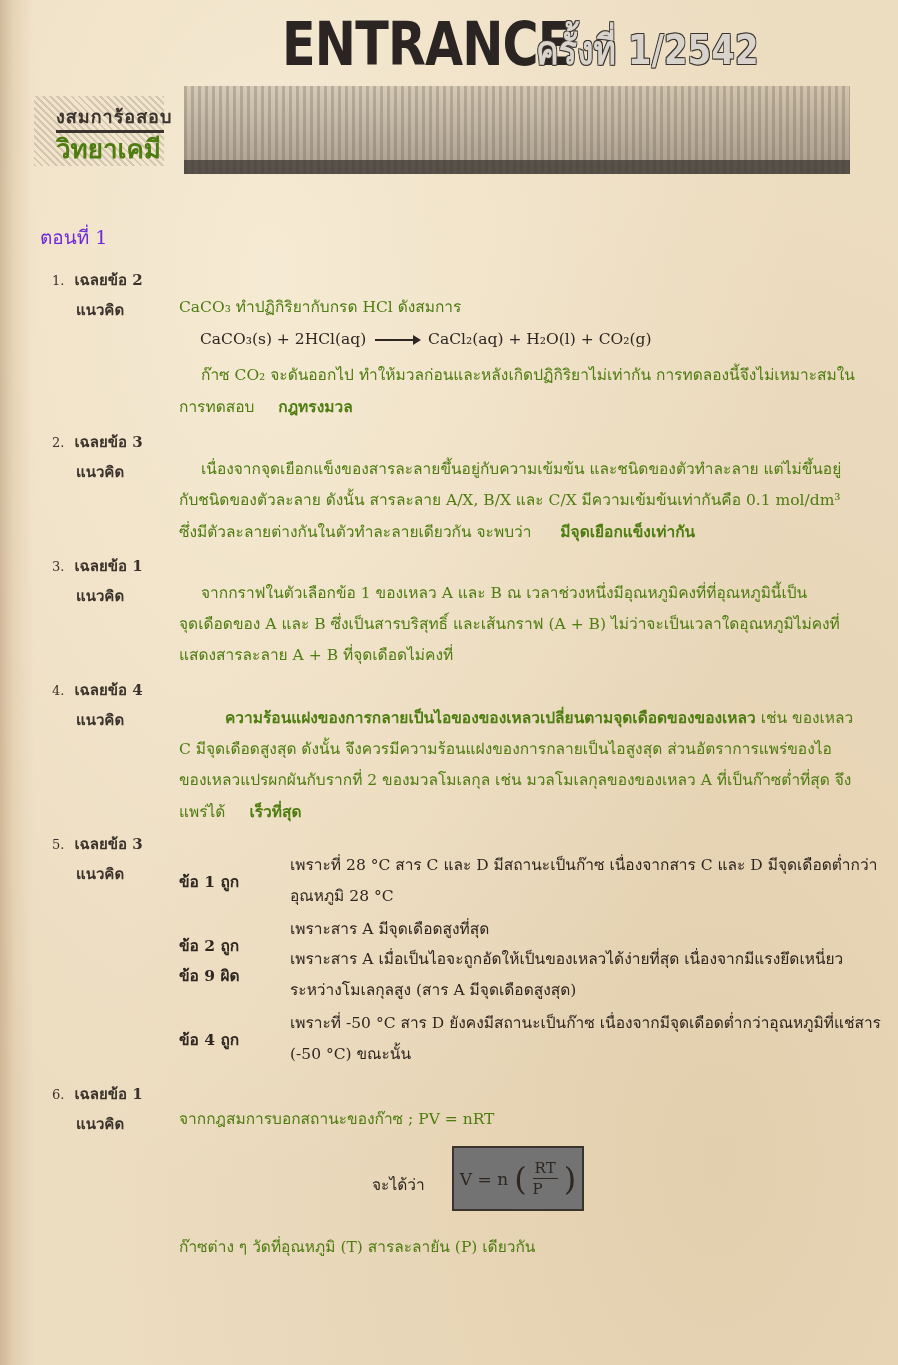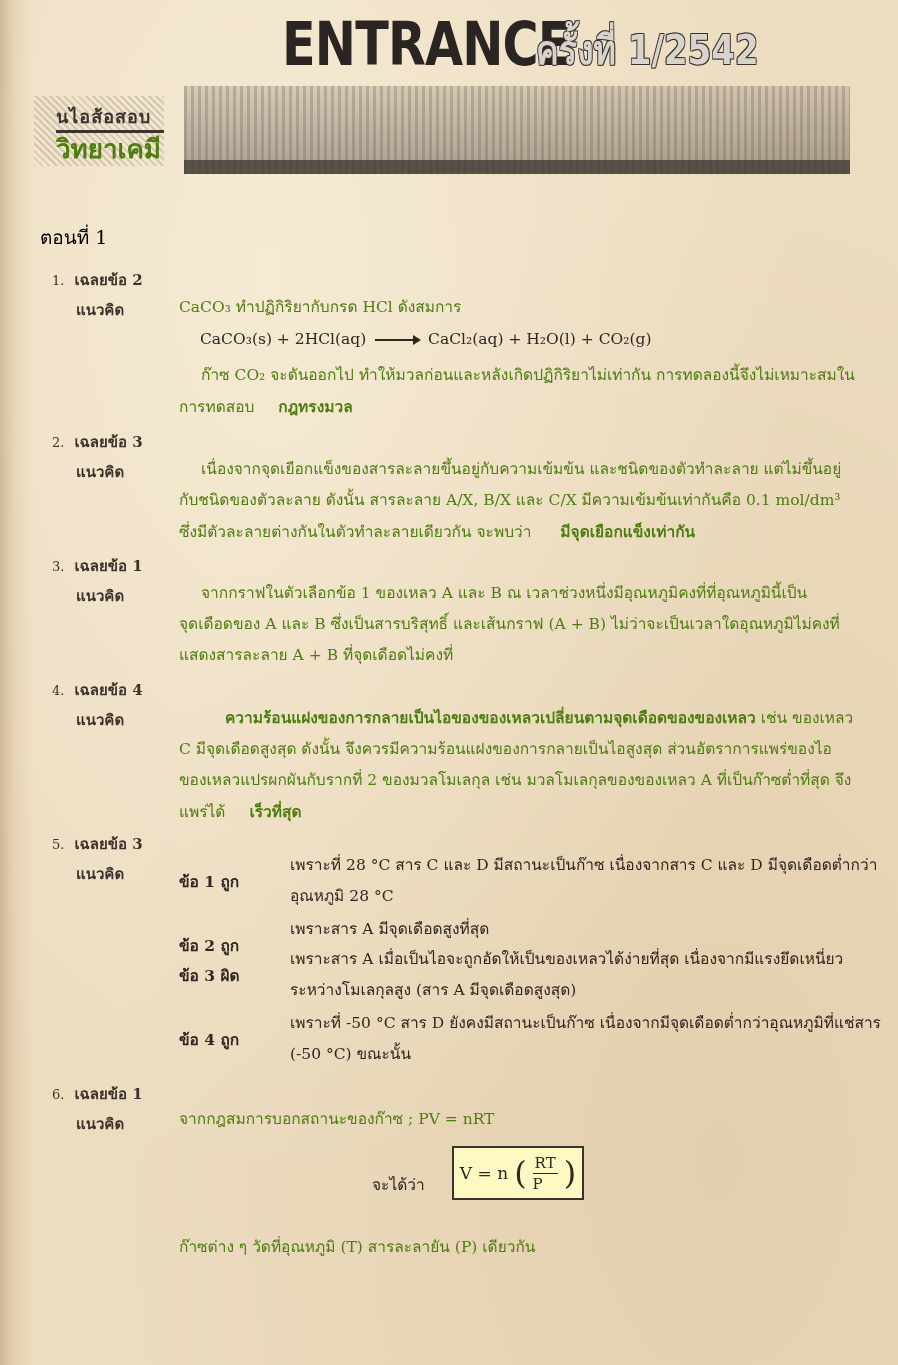--- a/index.html
+++ b/index.html
@@ -51,21 +51,21 @@
     }
     .banner-sub {
       position: absolute; left: 536px; top: 26px; font-family: "DejaVu Sans", sans-serif;
       font-size: 40px; font-weight: bold; color: #d8d4cc; line-height: 48px;
       text-shadow: 1px 1px 0 #3a332e, -1px -1px 0 #3a332e, 1px -1px 0 #3a332e, -1px 1px 0 #3a332e;
       transform: scaleX(0.85); transform-origin: left top;
     }
 
     
     .part-title {
-      position: absolute; left: 40px; top: 222px; font-size: 19px; color: #000000;
+      position: absolute; left: 40px; top: 222px; font-size: 19px; color: #6d28d9;
     }
     .item-head {
       position: absolute; left: 52px; font-size: 15px; font-weight: bold; color: #3a322b;
     }
     .item-head .num { font-weight: normal; margin-right: 10px; font-size: 13px; }
     .approach {
       position: absolute; left: 76px; font-size: 15px; font-weight: bold; color: #3a322b;
     }
     .para {
       position: absolute; left: 179px; width: 680px; font-size: 15.5px; line-height: 31px; color: #4d7c0f;
@@ -76,36 +76,36 @@
     .arrow::after { content: ""; position: absolute; right: -2px; top: -4px; border-left: 8px solid #2e2620; border-top: 5px solid transparent; border-bottom: 5px solid transparent; }
     b.hl { font-weight: bold; margin-left: 24px; }
 
     .opt-row { position: absolute; left: 179px; width: 690px; font-size: 15.5px; line-height: 31px; }
     .opt-label { position: absolute; left: 0; width: 85px; font-weight: bold; margin-top: 16px; }
     .opt-text { position: absolute; left: 87px; width: 600px; margin-left: 24px; }
 
     .box-wrap { position: absolute; left: 372px; top: 1146px; }
     .box-lead { position: absolute; left: 0; top: 26px; font-size: 15.5px; white-space: nowrap; }
     .formula-box {
-      position: absolute; left: 80px; top: 0; width: 132px; height: 54px;
-      background: #fef9c3; border: 2px solid #3a332e; box-sizing: border-box;
+      position: absolute; left: 80px; top: 0; width: 132px; height: 65px;
+      background: #737373; border: 2px solid #3a332e; box-sizing: border-box;
       font-size: 17px; display: flex; align-items: center; justify-content: center; gap: 6px;
     }
     .frac { display: inline-flex; flex-direction: column; align-items: flex-start; font-size: 15px; line-height: 20px; }
     .frac .top { border-bottom: 1.5px solid #2e2620; padding: 0 2px; }
     .paren { font-size: 32px; line-height: 32px; font-weight: 300; }
   </style>
 </head>
 <body>
 
 <div class="page">
 
   <div class="banner">
     <div class="banner-left"></div>
-    <div class="banner-left-top">นไอส้อสอบ</div>
+    <div class="banner-left-top">งสมการ้อสอบ</div>
     <div class="banner-left-rule"></div>
     <div class="banner-left-bottom">วิทยาเคมี</div>
     <div class="banner-strip"></div>
     <div class="banner-strip-bottom"></div>
   </div>
   <div class="banner-title">ENTRANCE</div>
   <div class="banner-sub">ครั้งที่ 1/2542</div>
 
   <div class="part-title">ตอนที่ 1</div>
 
@@ -153,21 +153,21 @@
   <div class="approach" style="top:862px">แนวคิด</div>
   <div class="opt-row" style="top:850px">
     <span class="opt-label">ข้อ 1 ถูก</span>
     <span class="opt-text">เพราะที่ 28 °C สาร C และ D มีสถานะเป็นก๊าซ เนื่องจากสาร C และ D มีจุดเดือดต่ำกว่าอุณหภูมิ 28 °C</span>
   </div>
   <div class="opt-row" style="top:914px">
     <span class="opt-label">ข้อ 2 ถูก</span>
     <span class="opt-text">เพราะสาร A มีจุดเดือดสูงที่สุด</span>
   </div>
   <div class="opt-row" style="top:944px">
-    <span class="opt-label">ข้อ 3 ผิด</span>
+    <span class="opt-label">ข้อ 9 ผิด</span>
     <span class="opt-text">เพราะสาร A เมื่อเป็นไอจะถูกอัดให้เป็นของเหลวได้ง่ายที่สุด เนื่องจากมีแรงยึดเหนี่ยวระหว่างโมเลกุลสูง (สาร A มีจุดเดือดสูงสุด)</span>
   </div>
   <div class="opt-row" style="top:1008px">
     <span class="opt-label">ข้อ 4 ถูก</span>
     <span class="opt-text">เพราะที่ -50 °C สาร D ยังคงมีสถานะเป็นก๊าซ เนื่องจากมีจุดเดือดต่ำกว่าอุณหภูมิที่แช่สาร (-50 °C) ขณะนั้น</span>
   </div>
 
   <div class="item-head" style="top:1082px">
     <span class="num">6.</span><span>เฉลยข้อ 1</span>
   </div>

